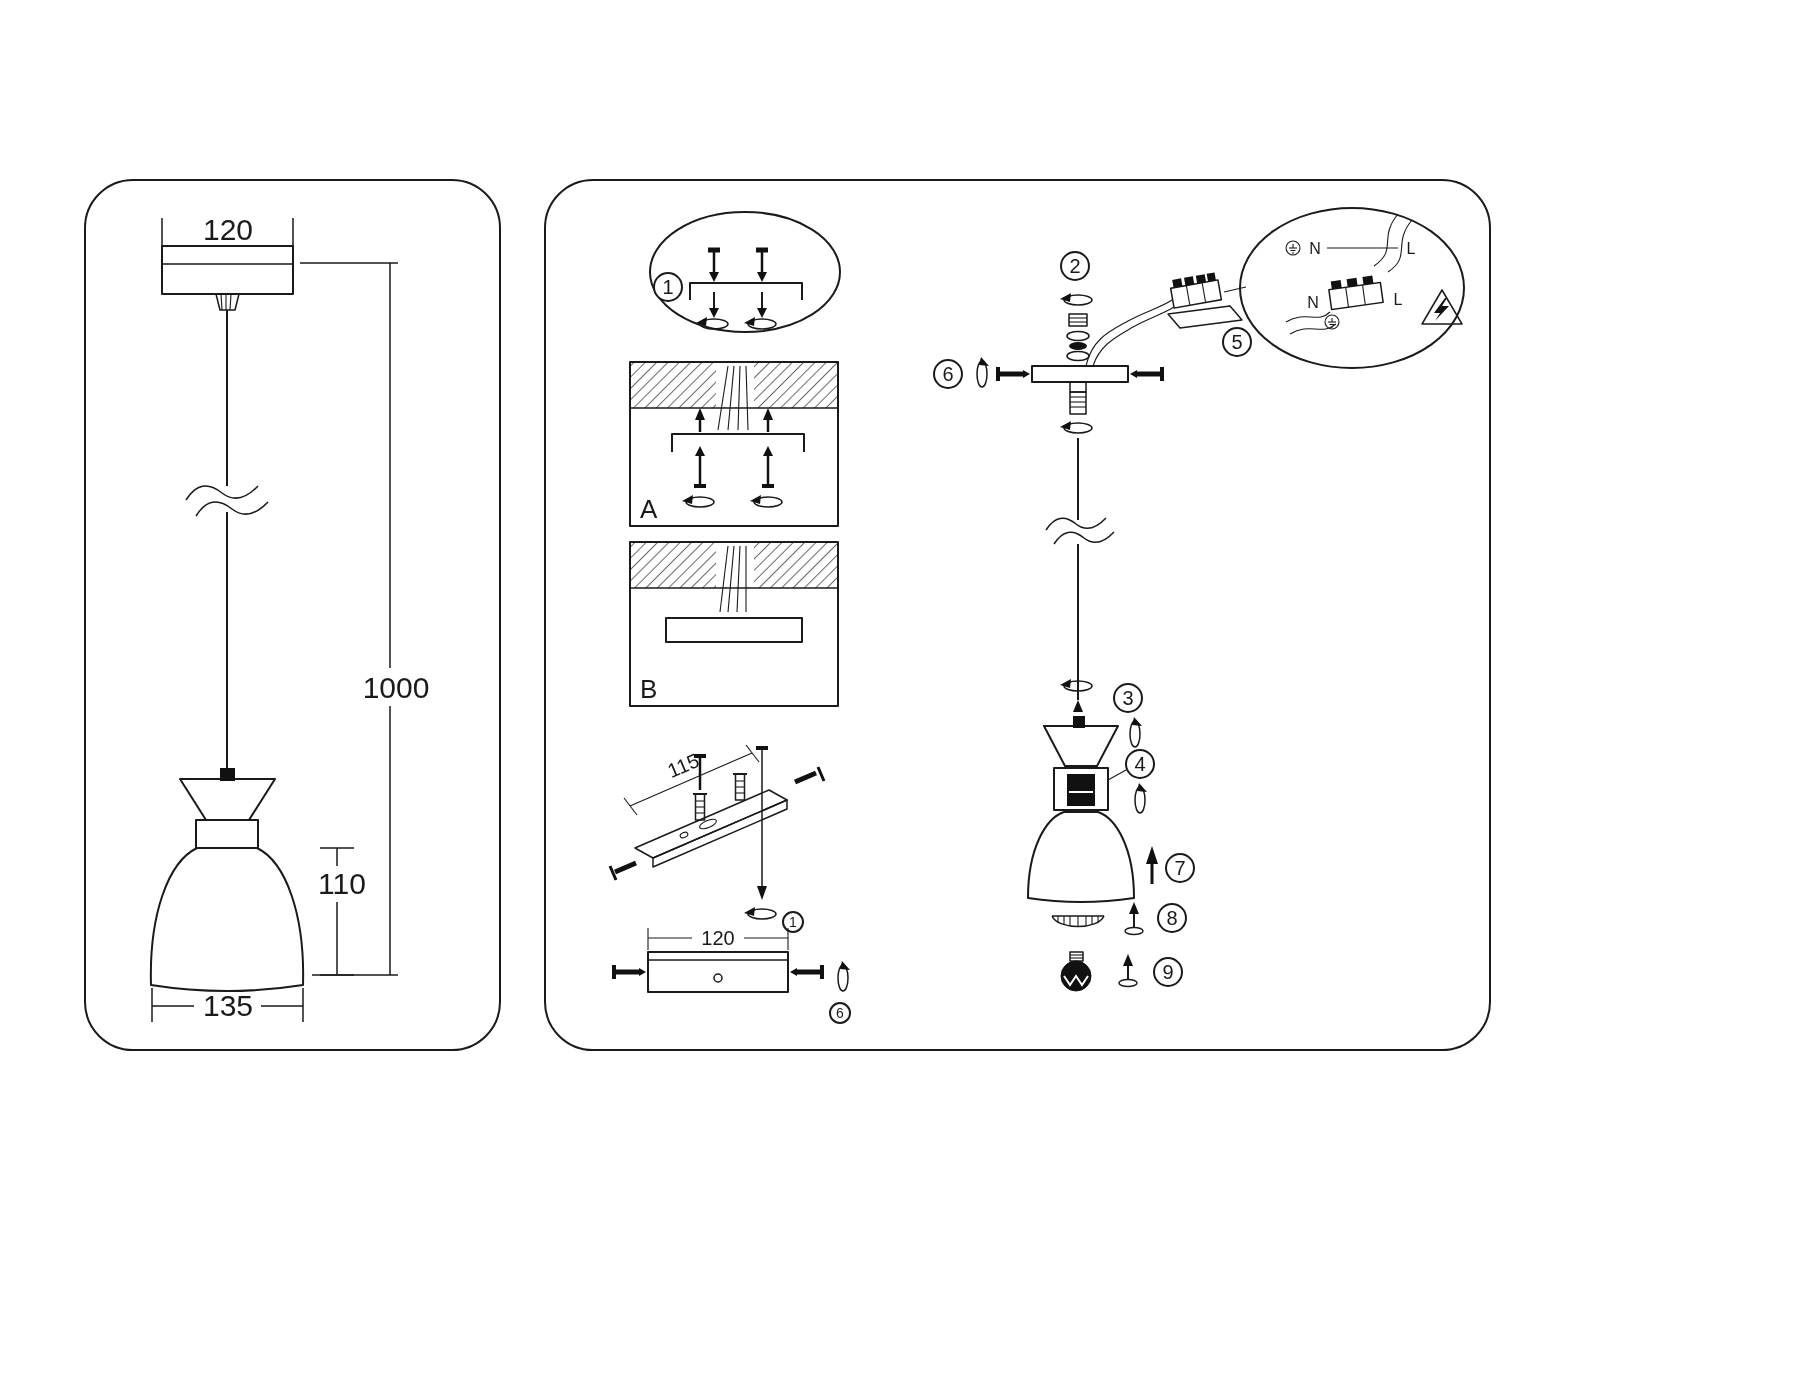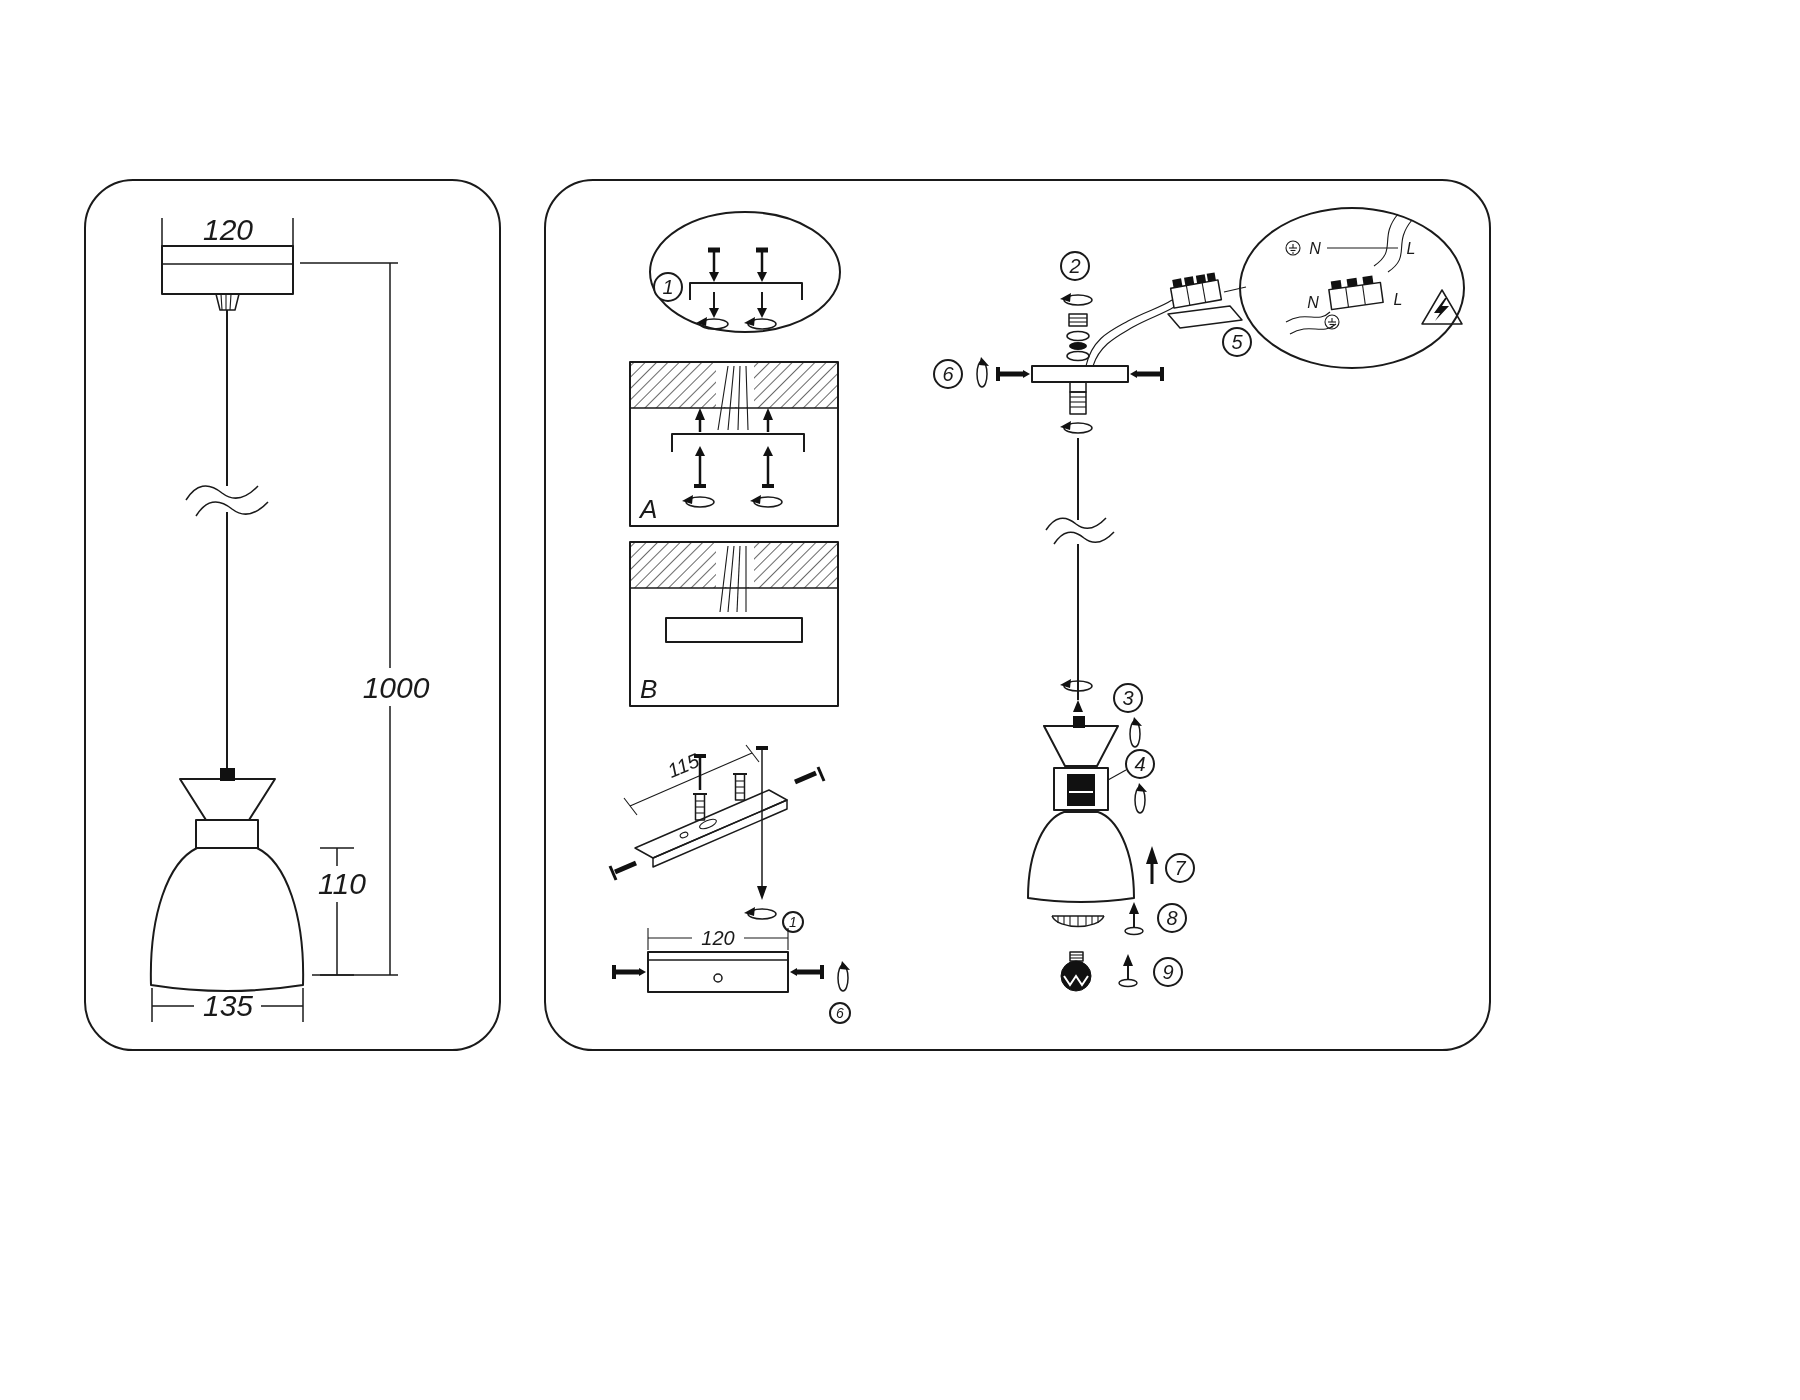--- a/index.html
+++ b/index.html
@@ -1,16 +1,16 @@
 <!DOCTYPE html>
 <html><head>
 <meta charset="utf-8">
 <style>
   html,body{margin:0;padding:0;background:#ffffff;}
-  .sheet{width:1800px;height:1400px;background:#ffffff;position:relative;overflow:hidden;font-style:italic;}
+  .sheet{width:1800px;height:1400px;background:#ffffff;position:relative;overflow:hidden;}
   svg text{font-family:"Liberation Sans", sans-serif; fill:#1a1a1a;}
   .o  {fill:none;stroke:#1a1a1a;stroke-width:2;stroke-linejoin:round;}
   .o15{fill:none;stroke:#1a1a1a;stroke-width:1.5;stroke-linejoin:round;}
   .o1 {fill:none;stroke:#1a1a1a;stroke-width:1.1;stroke-linejoin:round;}
   .ow {fill:#ffffff;stroke:#1a1a1a;stroke-width:2;stroke-linejoin:round;}
   .b  {fill:#111111;stroke:none;}
   .wh {fill:#ffffff;stroke:none;}
   .dim{font-size:30px;}
   .lbl{font-size:26px;}
   .d20{font-size:20px;}

